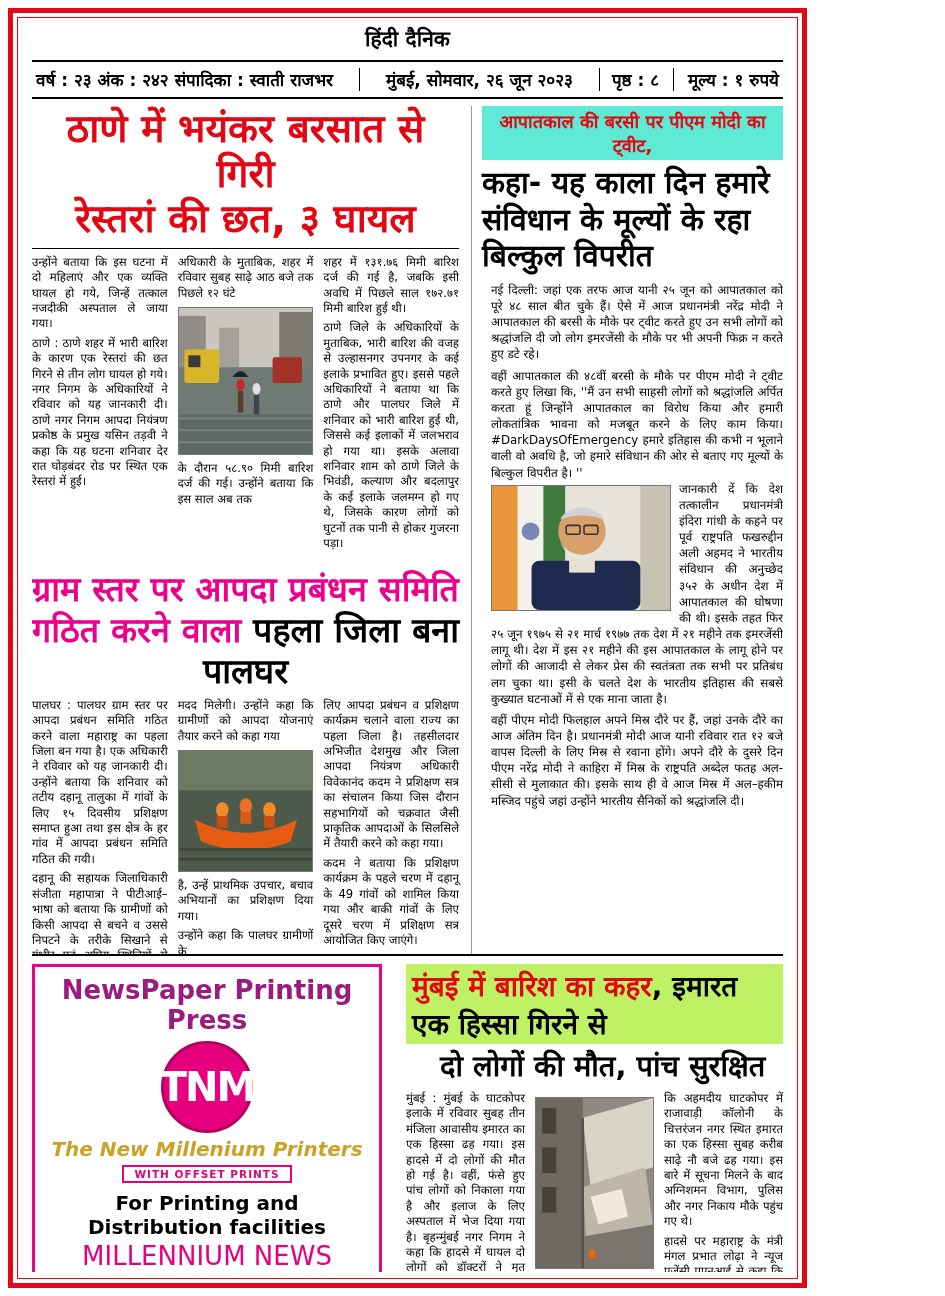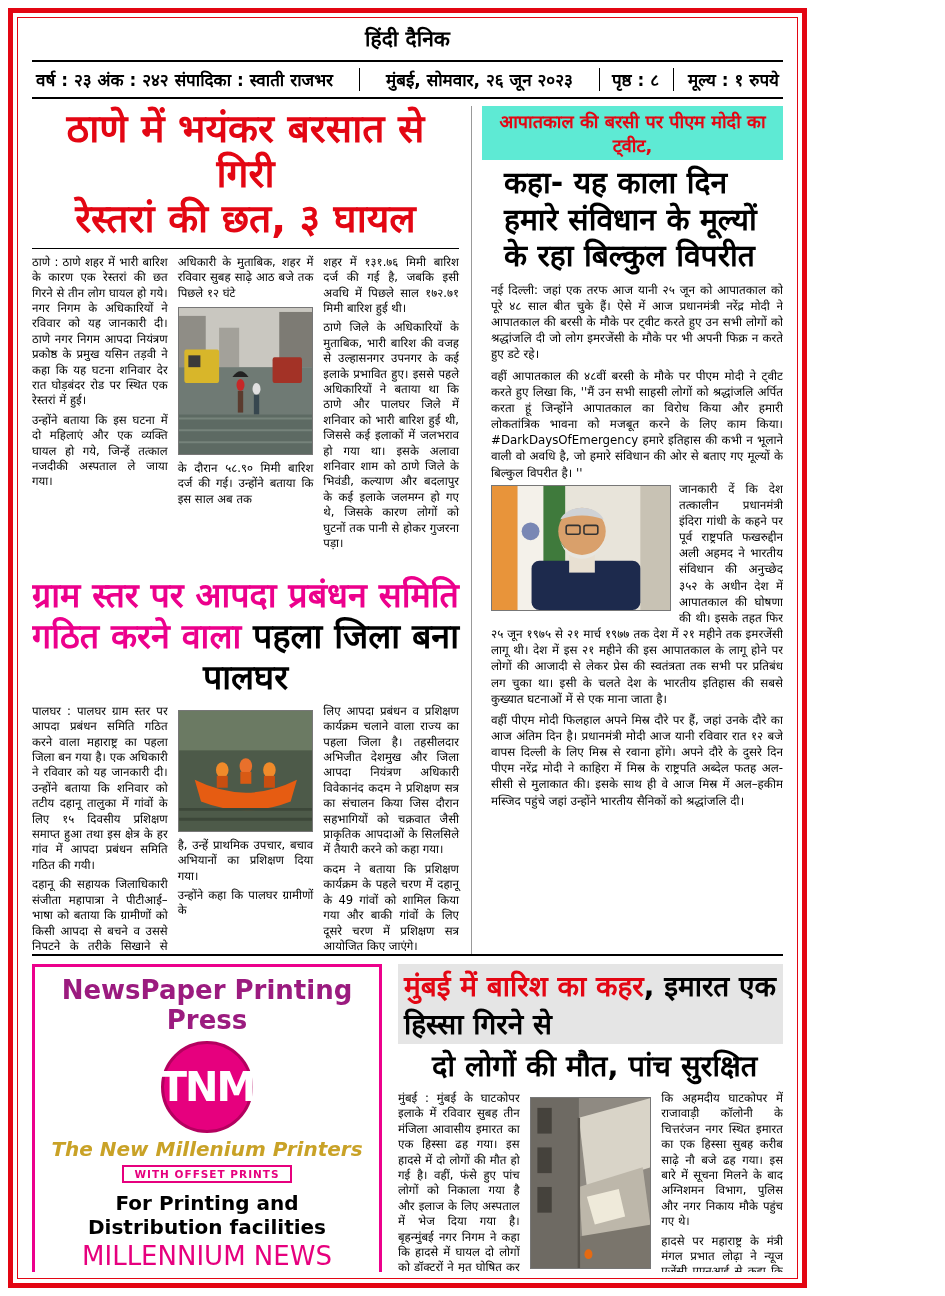--- a/index.html
+++ b/index.html
@@ -38,42 +38,42 @@
   .thane-body { border-top:1.5px solid #000; margin-top:6px; padding-top:6px; }
 
   .photo { width:100%; border:1px solid #777; margin:6px 0; overflow:hidden; background:#aaa; }
   .photo svg { display:block; width:100%; height:100%; }
   .photo-flood { height:148px; }
   .photo-boat { height:122px; }
   .photo-modi { float:left; width:180px; height:126px; margin:4px 8px 2px 0; border:1px solid #777; overflow:hidden; }
   .photo-modi svg { display:block; width:100%; height:100%; }
   .photo-building { height:172px; }
 
-  .palghar-head { margin-top:24px; text-align:center; font-weight:800; font-size:34px; line-height:1.2; }
+  .palghar-head { margin-top:18px; text-align:center; font-weight:800; font-size:34px; line-height:1.2; }
   .pink { color:#ec008c; }
   .palghar-body { margin-top:6px; }
 
   
   .kicker { background:#5eead4; color:#e30613; font-weight:800; font-size:18px; padding:3px 2px; text-align:center; }
-  .em-head { font-size:30px; font-weight:800; line-height:1.22; margin-top:5px; color:#000;margin-left:22px; }
+  .em-head { font-size:30px; font-weight:800; line-height:1.22; margin-top:5px; color:#000; }
   .em-body { margin-top:7px; font-size:11.8px; line-height:1.37; text-align:justify;margin-left:9px; }
   .em-body p + p { margin-top:5px; }
 
   
-  .bottom { display:grid; grid-template-columns:350px 1fr; column-gap:16px; border-top:2px solid #000; padding-top:8px; height:318px; overflow:hidden; }
+  .bottom { display:grid; grid-template-columns:350px 1fr; column-gap:24px; border-top:2px solid #000; padding-top:8px; height:318px; overflow:hidden; }
   .ad { border:3px solid #ec008c; padding:8px 10px; text-align:center; display:flex; flex-direction:column; align-items:center; overflow:hidden; }
   .ad-title { color:#9b1b7f; font-size:26px; font-weight:800; }
   .ad-logo { width:92px; height:92px; border-radius:50%; background:#e6007e; border:3px solid #b4005f; color:#fff; display:flex; align-items:center; justify-content:center; font-size:40px; font-weight:800; letter-spacing:-2px; margin:6px 0 4px; }
   .ad-brand { color:#c9a227; font-size:20px; font-weight:700; font-style:italic; }
   .ad-badge { display:inline-block; border:2px solid #e6007e; color:#e6007e; font-size:10.5px; font-weight:800; padding:1px 10px; margin-top:4px; letter-spacing:1px; }
   .ad-line1 { font-size:20px; font-weight:800; margin-top:8px; color:#000; }
   .ad-agency { color:#e6007e; font-size:26px; font-weight:400; margin-top:2px; }
   .ad-email { font-size:17px; font-weight:700; margin-top:5px; }
 
-  .mum-head1 { font-size:28px; font-weight:800; background:#e5e5e5; padding:2px 6px; }
+  .mum-head1 { font-size:28px; font-weight:800; background:#bef264; padding:2px 6px; }
   .mum-head1 .red { color:#e30613; }
   .mum-head2 { font-size:29px; font-weight:700; margin-top:1px; padding-left:34px; color:#000000; }
   .mum-body { margin-top:7px; }
 </style>
 </head>
 <body>
 
 <div class="page">
   <div class="border-outer"></div>
   <div class="border-inner"></div>
@@ -96,22 +96,22 @@
     <main class="main">
 
       <section>
         <article>
           <h1 class="head-red">
             <span>ठाणे में भयंकर बरसात से गिरी</span><br>
             <span>रेस्तरां की छत, ३ घायल</span>
           </h1>
           <div class="news cols3 thane-body">
             <div>
+              <p>उन्होंने बताया कि इस घटना में दो महिलाएं और एक व्यक्ति घायल हो गये, जिन्हें तत्काल नजदीकी अस्पताल ले जाया गया।</p>
               <p>ठाणे : ठाणे शहर में भारी बारिश के कारण एक रेस्तरां की छत गिरने से तीन लोग घायल हो गये। नगर निगम के अधिकारियों ने रविवार को यह जानकारी दी। ठाणे नगर निगम आपदा नियंत्रण प्रकोष्ठ के प्रमुख यसिन तड़वी ने कहा कि यह घटना शनिवार देर रात घोड़बंदर रोड पर स्थित एक रेस्तरां में हुई।</p>
-              <p>उन्होंने बताया कि इस घटना में दो महिलाएं और एक व्यक्ति घायल हो गये, जिन्हें तत्काल नजदीकी अस्पताल ले जाया गया।</p>
             </div>
             <div>
               <p>अधिकारी के मुताबिक, शहर में रविवार सुबह साढ़े आठ बजे तक पिछले १२ घंटे</p>
               <div class="photo photo-flood">
                 <svg viewBox="0 0 200 148" preserveAspectRatio="none">
                   <rect width="200" height="60" fill="#c9c7c0"></rect>
                   <rect x="0" y="8" width="40" height="52" fill="#8f8d86"></rect>
                   <rect x="150" y="4" width="50" height="56" fill="#7d7b74"></rect>
                   <rect x="60" y="20" width="30" height="40" fill="#a3a19a"></rect>
                   <rect width="200" height="88" y="60" fill="#6f7a74"></rect>
@@ -140,20 +140,21 @@
           <h2 class="palghar-head">
             <span class="pink">ग्राम स्तर पर आपदा प्रबंधन समिति</span><br>
             <span class="pink">गठित करने वाला</span><span> पहला जिला बना पालघर</span>
           </h2>
           <div class="news cols3 palghar-body">
             <div>
               <p>पालघर : पालघर ग्राम स्तर पर आपदा प्रबंधन समिति गठित करने वाला महाराष्ट्र का पहला जिला बन गया है। एक अधिकारी ने रविवार को यह जानकारी दी। उन्होंने बताया कि शनिवार को तटीय दहानू तालुका में गांवों के लिए १५ दिवसीय प्रशिक्षण समाप्त हुआ तथा इस क्षेत्र के हर गांव में आपदा प्रबंधन समिति गठित की गयी।</p>
               <p>दहानू की सहायक जिलाधिकारी संजीता महापात्रा ने पीटीआई–भाषा को बताया कि ग्रामीणों को किसी आपदा से बचने व उससे निपटने के तरीके सिखाने से गंभीर एवं अप्रिय स्थितियों से निपटने में</p>
             </div>
             <div>
+              <p>मदद मिलेगी। उन्होंने कहा कि ग्रामीणों को आपदा योजनाएं तैयार करने को कहा गया</p>
               <div class="photo photo-boat">
                 <svg viewBox="0 0 170 122" preserveAspectRatio="none">
                   <rect width="170" height="122" fill="#4d5a49"></rect>
                   <rect width="170" height="40" fill="#6b7a63"></rect>
                   <path d="M20 70 q65 26 130 0 l-8 22 q-57 18 -114 0 z" fill="#e65c12"></path>
                   <circle cx="55" cy="60" r="8" fill="#f08a2a"></circle>
                   <circle cx="85" cy="56" r="8" fill="#e9702b"></circle>
                   <circle cx="115" cy="60" r="8" fill="#f08a2a"></circle>
                   <rect x="48" y="66" width="14" height="12" fill="#c84e10"></rect>
                   <rect x="78" y="62" width="14" height="12" fill="#d85a14"></rect>

